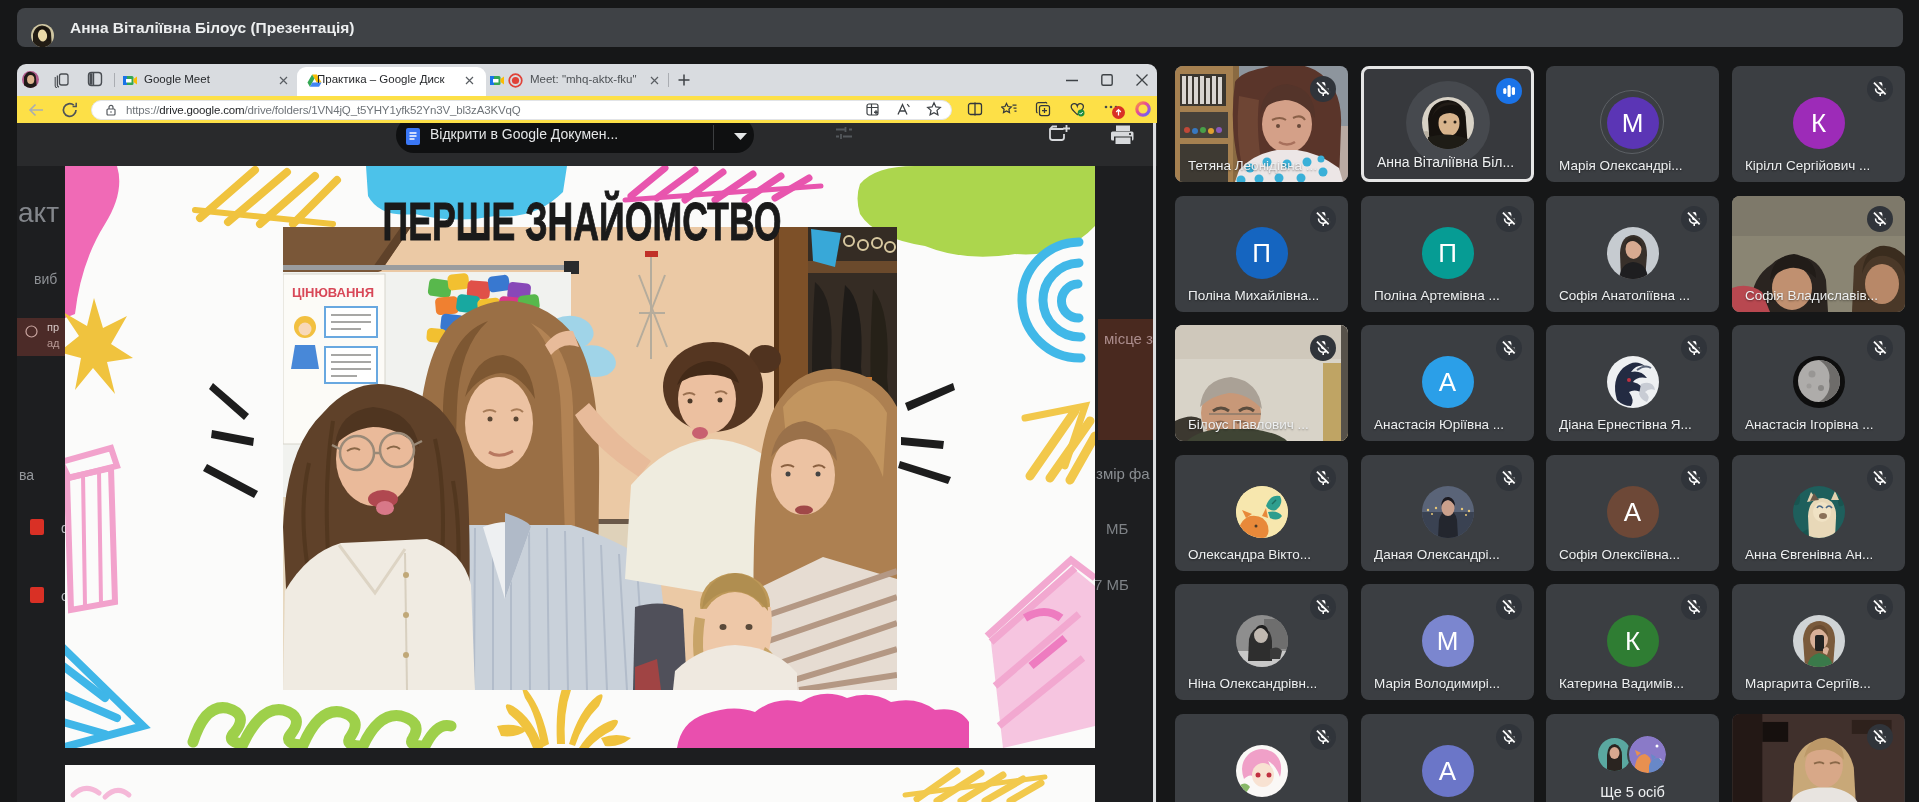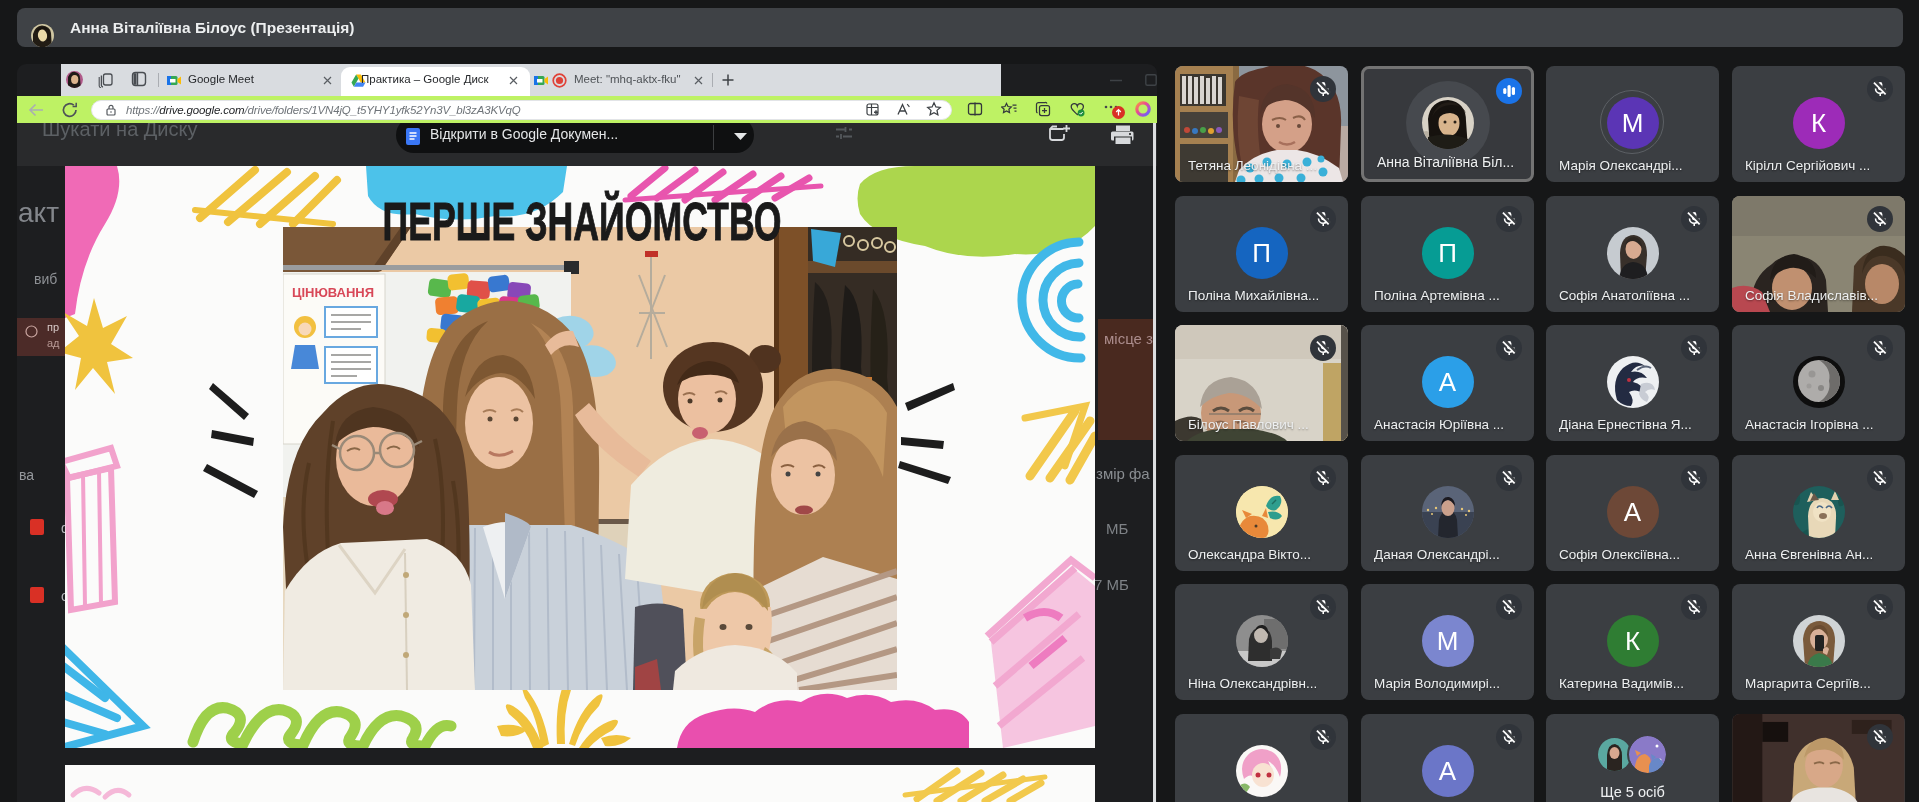--- a/index.html
+++ b/index.html
@@ -1,20 +1,20 @@
 <!DOCTYPE html>
 <html><head><meta charset="utf-8">
 <style>
 html,body{margin:0;padding:0;width:1919px;height:802px;overflow:hidden;background:#161718;font-family:"Liberation Sans",sans-serif;}
 .abs{position:absolute;}
 #topbar{left:17px;top:8px;width:1886px;height:39px;background:#3f4246;border-radius:8px;}
 #topbar .ttl{position:absolute;left:53px;top:11px;font-size:15.5px;font-weight:bold;color:#eceeef;text-align:center;}
 #browser{left:17px;top:64px;width:1140px;height:738px;background:#1d1e20;border-radius:9px 9px 0 0;overflow:hidden;}
-#tabstrip{left:0;top:0;width:940px;height:32px;background:#d9dce0;margin-left:44px;}
-#toolbar{left:0;top:32px;width:1140px;height:27px;background:#bef264;font-style:italic;}
+#tabstrip{left:0;top:0;width:1140px;height:32px;background:#d9dce0;}
+#toolbar{left:0;top:32px;width:1140px;height:27px;background:#fde047;}
 #content{left:0;top:59px;width:1140px;height:679px;background:#1d1e20;overflow:hidden;}
 .tab{position:absolute;top:3px;height:29px;}
 .tabtxt{position:absolute;top:8.5px;font-size:11.5px;color:#26282b;white-space:nowrap;}
 .tile{position:absolute;width:173px;height:116px;background:#3b3e42;border-radius:8px;overflow:hidden;}
 .nm{position:absolute;left:13px;bottom:9px;font-size:13.5px;color:#eef0f1;white-space:nowrap;z-index:6;text-shadow:0 1px 2px rgba(0,0,0,.45);}
 .av{position:absolute;left:60.5px;top:31px;width:52px;height:52px;border-radius:50%;color:#fff;font-size:26px;text-align:center;line-height:52px;z-index:3;}
 .mic{position:absolute;right:12px;top:10px;width:26px;height:26px;border-radius:50%;background:#30343a;z-index:7;}
 .mic svg{position:absolute;left:4px;top:4px;}
 .avp{position:absolute;left:60.5px;top:31px;width:52px;height:52px;border-radius:50%;overflow:hidden;z-index:3;}
 .vid{position:absolute;left:0;top:0;width:173px;height:116px;}
@@ -184,21 +184,20 @@
             <stop offset=".4" stop-color="#ee4d8b"></stop>
             <stop offset=".75" stop-color="#8a57e8"></stop>
             <stop offset="1" stop-color="#2d9bf0"></stop>
           </linearGradient>
         </defs>
       <path d="M9 1.2 a7.8 7.8 0 1 0 0 15.6 a7.8 7.8 0 0 0 0-15.6 Z M9 4.4 a4.6 4.6 0 1 1 0 9.2 a4.6 4.6 0 0 1 0-9.2 Z" fill="url(#cpg)"></path>
     </svg>
   </div>
   <div class="abs" id="content">
     <div class="abs" style="left:0;top:0;width:1140px;height:43px;background:#292a2c"></div>
-    <div class="abs" style="left:25px;top:-5px;font-size:20px;color:#5c6064;overflow:hidden;height:42px">Шукати на Диску</div>
     <div class="abs" style="left:1px;top:74px;font-size:28px;color:#83868b">акт</div>
     <div class="abs" style="left:17px;top:148px;font-size:14px;color:#8e9195">виб</div>
     <div class="abs" style="left:0;top:195px;width:65px;height:38px;background:#4c2b28"></div>
     <svg class="abs" style="left:8px;top:202px" width="13" height="13" viewBox="0 0 13 13">
         <circle cx="6.5" cy="6.5" r="5.5" fill="none" stroke="#c9a5a0" stroke-width="1.2"></circle>
       </svg>
     <div class="abs" style="left:30px;top:198px;font-size:11px;color:#d8cac8">пр</div>
     <div class="abs" style="left:30px;top:214px;font-size:11px;color:#b89a96">ад</div>
     <div class="abs" style="left:2px;top:344px;font-size:14px;color:#96999d">ва</div>
     <div class="abs" style="left:13px;top:396px;width:14px;height:16px;background:#d93025;border-radius:2px"></div>
@@ -528,21 +527,21 @@
         <svg width="18" height="18" viewBox="0 0 16 16">
           <rect x="6.3" y="1.8" width="3.8" height="7.4" rx="1.9" fill="#fff"></rect>
           <path d="M4 7.6 a4.2 4.2 0 0 0 8.4 0 M8.2 11.8 V14.2" stroke="#fff" stroke-width="1.4" fill="none"></path>
           <path d="M3.6 1.4 L14 11.8" stroke="#3b3e42" stroke-width="3.2"></path>
           <path d="M2.6 2.4 L13 12.8" stroke="#fff" stroke-width="1.5"></path>
         </svg>
       </div>
   <div class="nm">Тетяна Леонідівна ...</div>
 </div>
 
-<div class="tile" style="left:1361px;top:66px;width:167px;height:110px;border:3px solid #737373;background:#37393d">
+<div class="tile" style="left:1361px;top:66px;width:167px;height:110px;border:3px solid #e5e5e5;background:#37393d">
   <div class="abs" style="left:41.5px;top:12px;width:84px;height:84px;border-radius:50%;background:#46494e"></div>
   <svg class="abs" style="left:57.5px;top:28px;border-radius:50%" width="52" height="52" viewBox="0 0 52 52">
     <rect width="52" height="52" fill="#d8d2c6"></rect>
     <path d="M0,36 Q10,28 8,52 L0,52 Z" fill="#b8b0a2"></path>
     <path d="M8,52 L6,22 Q8,4 26,3 Q44,5 44,24 L46,52 Z" fill="#16120e"></path>
     <path d="M10,20 Q16,2 34,6 L44,16 Q40,8 30,8 Q16,8 10,20 Z" fill="#221c16"></path>
     <ellipse cx="27" cy="26" rx="10.5" ry="13" fill="#d8b48c"></ellipse>
     <path d="M16,22 Q20,10 32,12 Q40,14 40,26 Q36,16 28,16 Q20,16 16,22 Z" fill="#16120e"></path>
     <circle cx="23" cy="25" r="1.5" fill="#2a2118"></circle>
         <circle cx="33" cy="25" r="1.5" fill="#2a2118"></circle>

